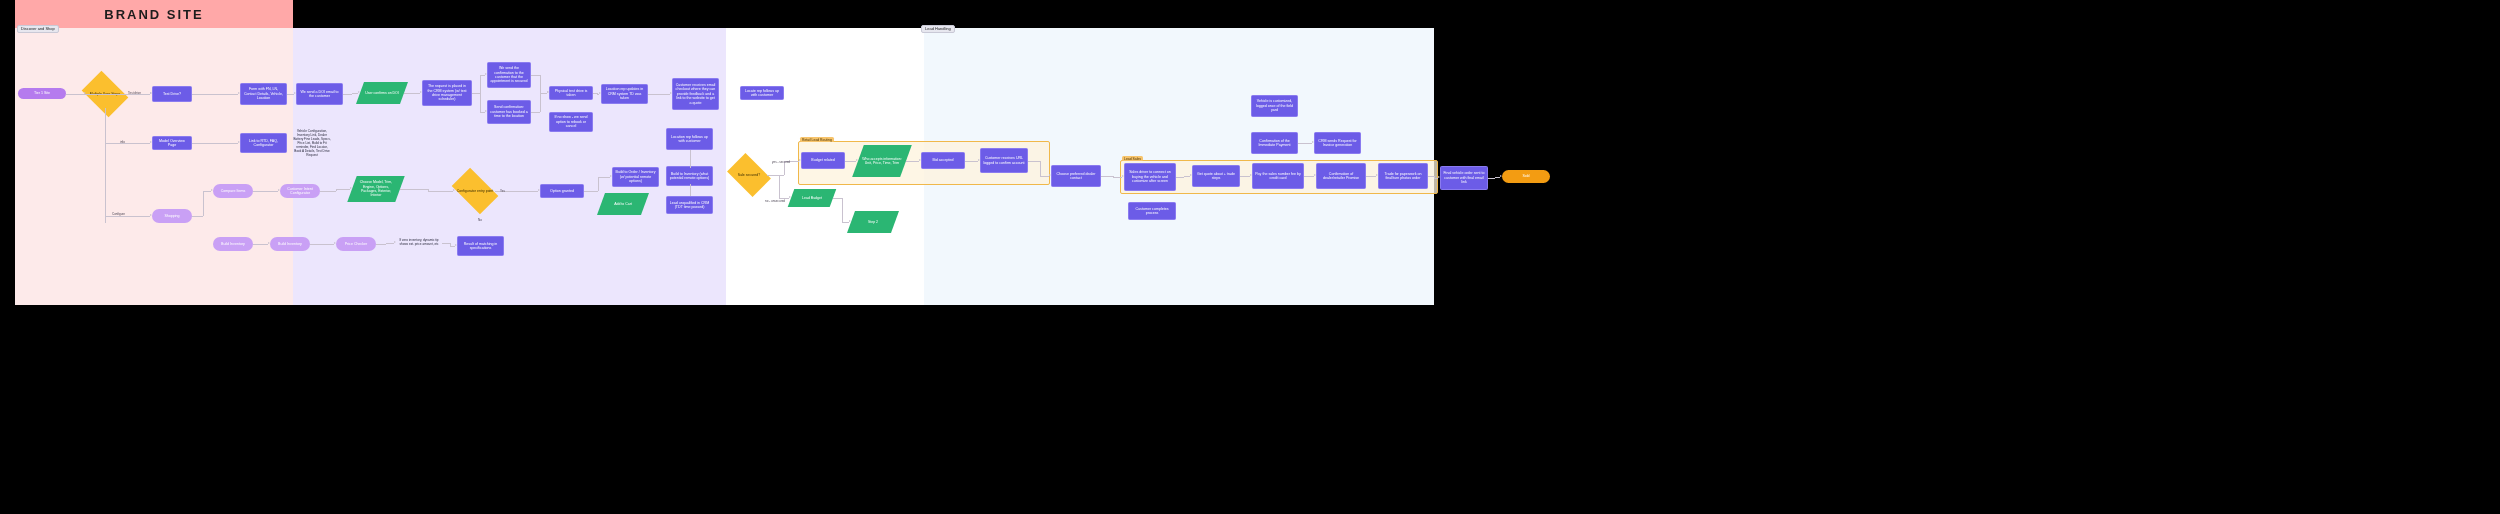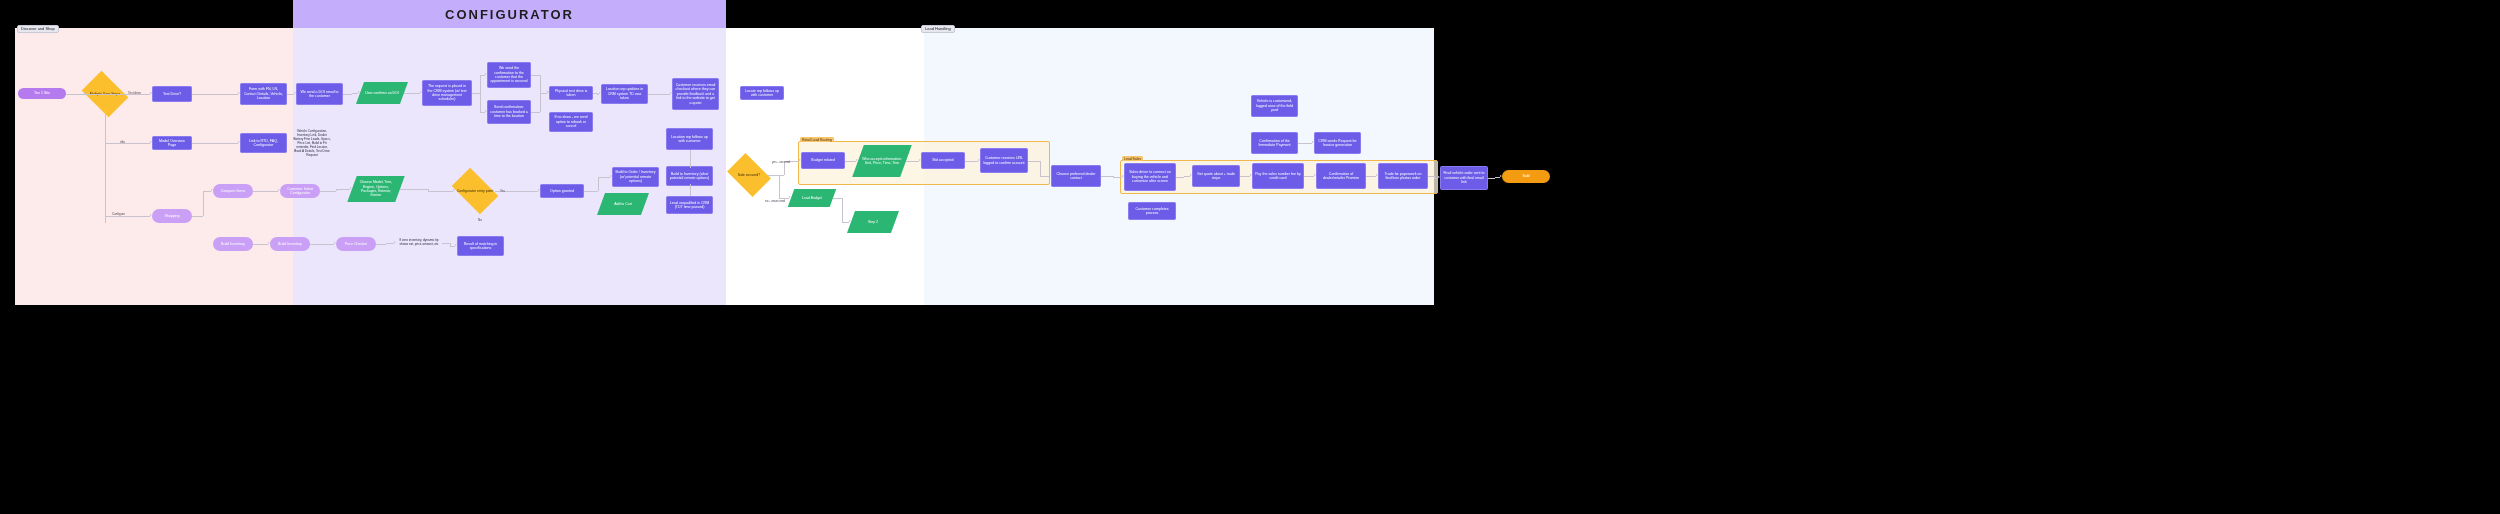--- a/index.html
+++ b/index.html
@@ -42,22 +42,22 @@
   .edge.h { height:0.6px; }
   .edge.v { width:0.6px; }
   .arrow { position:absolute; width:0; height:0; border-top:1.6px solid transparent;
            border-bottom:1.6px solid transparent; border-left:2.4px solid #c9c2cf; }
   .elabel { position:absolute; font-size:3px; color:#4b4453; white-space:nowrap; }
 </style>
 </head>
 <body>
 
 <div id="canvas">
+    <div class="lane-head" style="left: 15px; top: 0px; width: 278px; height: 28px; background: rgb(255, 168, 168); font-size: 13px;">BRAND SITE</div>
     <div class="lane-body" style="left: 15px; top: 28px; width: 278px; height: 277px; background: rgb(253, 234, 234);"></div>
-    <div class="lane-head" style="left: 293px; top: 0px; width: 433px; height: 28px; background: rgb(196, 174, 252); font-size: 13px;">CONFIGURATOR</div>
     <div class="lane-body" style="left: 293px; top: 28px; width: 433px; height: 277px; background: rgb(236, 230, 253);"></div>
     <div class="lane-body" style="left: 726px; top: 28px; width: 198px; height: 277px; background: rgb(255, 255, 255);"></div>
     <div class="lane-body" style="left: 924px; top: 28px; width: 510px; height: 277px; background: rgb(242, 248, 253);"></div>
     <div class="grp" style="left: 798px; top: 141px; width: 252px; height: 44px;"></div>
     <div class="grp-label" style="left: 800px; top: 137px;">Retail Lead Routing</div>
     <div class="grp" style="left: 1120px; top: 160px; width: 318px; height: 34px;"></div>
     <div class="grp-label" style="left: 1122px; top: 156px;">Lead Sales</div>
     <div class="tag" style="left: 17px; top: 25px;">Discover and Shop</div>
     <div class="tag" style="left: 921px; top: 25px;">Lead Handling</div>
     <div class="node n-pill" style="left: 18px; top: 88px; width: 48px; height: 11px;">Tier 1 Site</div>

